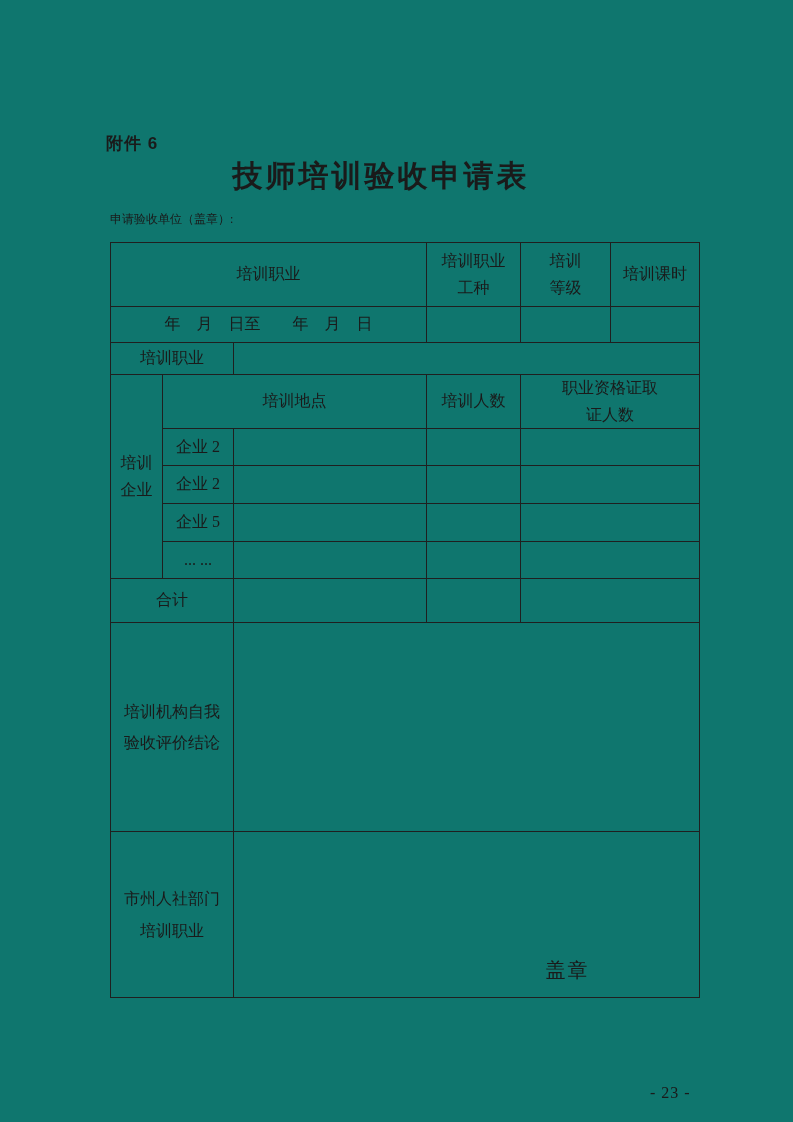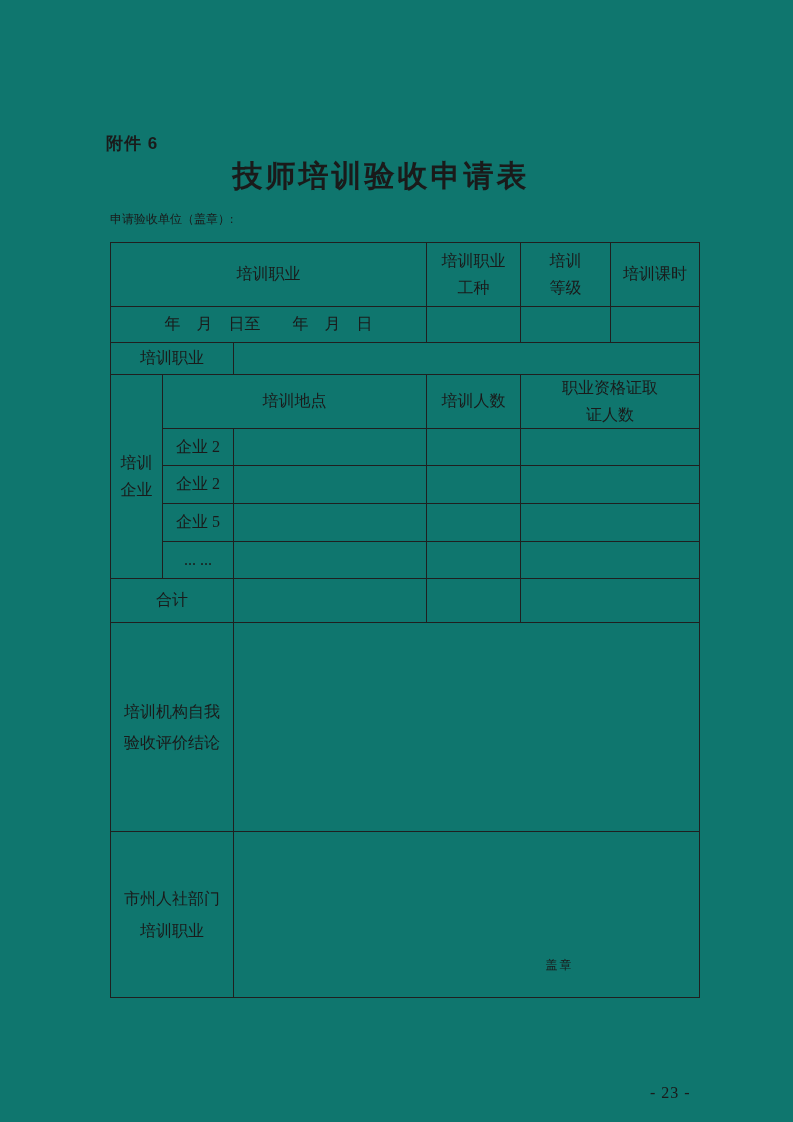--- a/index.html
+++ b/index.html
@@ -39,21 +39,21 @@
     border:1px solid #1f1f1f;
     text-align:center; vertical-align:middle;
     font-size:16px; padding:0 2px;
     overflow:hidden;
   }
   .pre { white-space:pre-line; line-height:1.65; }
   .tall-label { white-space:pre-line; line-height:1.95; }
   td.seal-cell { position:relative; }
   .seal {
     position:absolute; left:67%; top:76%;
-    font-size:12px; letter-spacing:2px;
+    font-size:20px; letter-spacing:2px;
   }
   .page-number {
     position:absolute; left:650px; top:1036px;
     font-size:16px; letter-spacing:1px;margin-top:48px;
   }
 </style>
 </head>
 <body>
 
 <div class="page">

